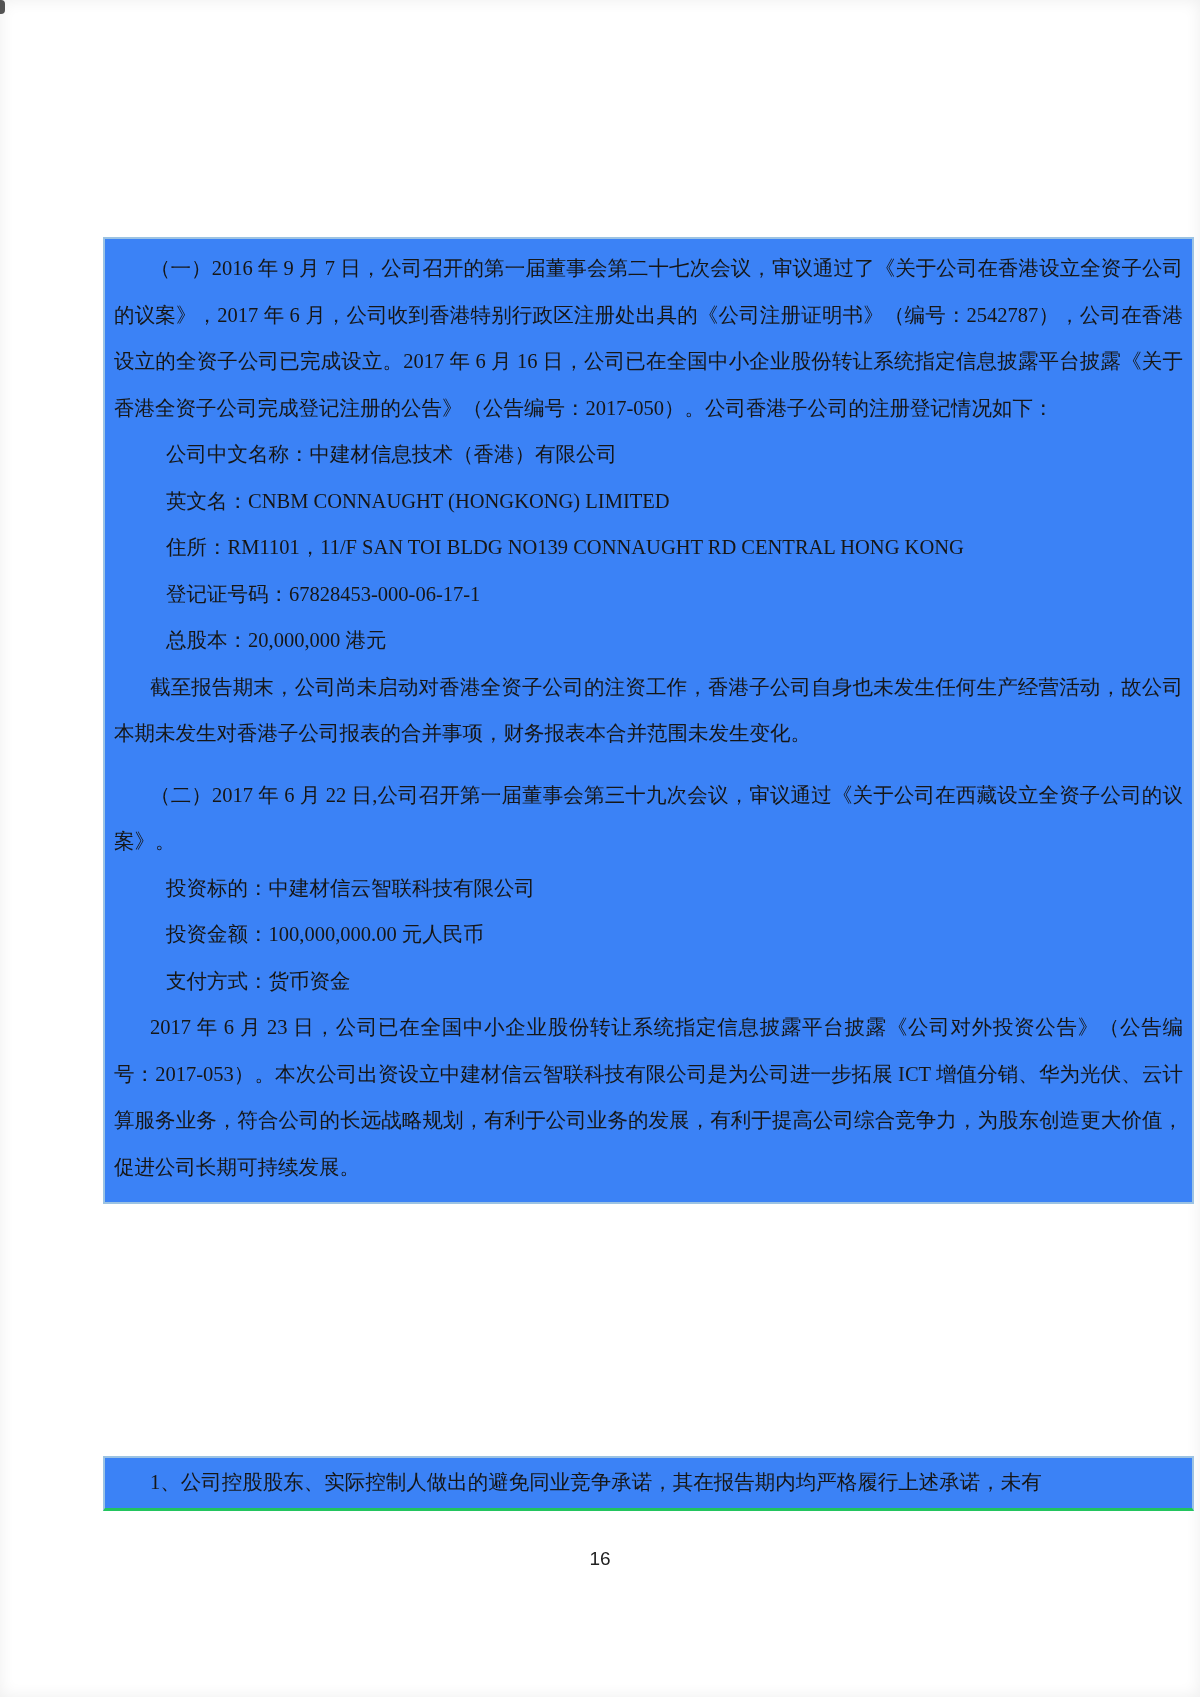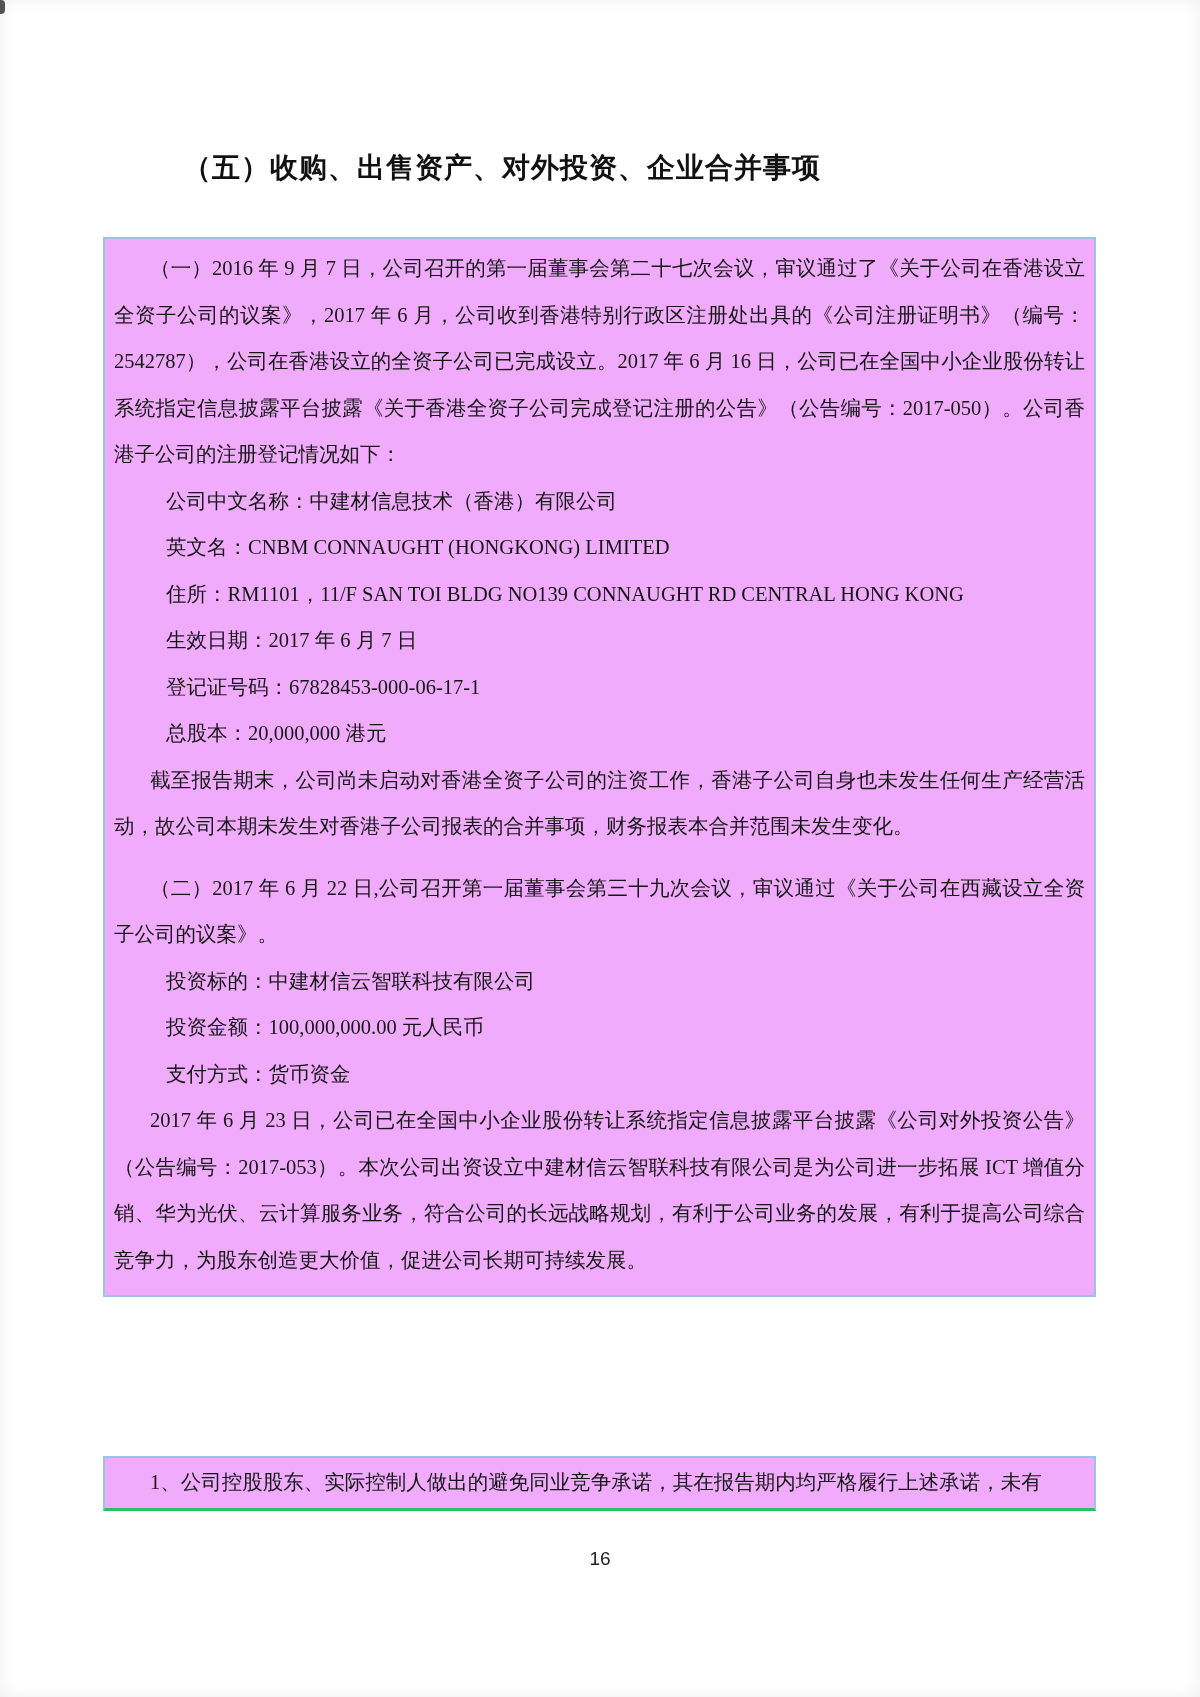--- a/index.html
+++ b/index.html
@@ -35,24 +35,24 @@
   .section-title{
     position:absolute;left:183px;margin:0;
     font-family:"Liberation Sans","DejaVu Sans",sans-serif;
     font-weight:bold;font-size:28px;color:#111;letter-spacing:1px;
   }
   .section-title.s5{top:149px;}
   .section-title.s6{top:1383px;}
 
   
   .blue-box{
-    position:absolute;left:103px;width:993px;
+    position:absolute;left:103px;width:1091px;
     border:2px solid #9cc3e3;
     box-sizing:border-box;
-    background:#f0abfc;
+    background:#3b82f6;
   }
   .box-1{top:237px;padding:6px 9px 12px 9px;}
   .box-2{top:1456px;padding:9px 9px 11px 9px;border-bottom:3px solid #22c55e;}
 
   .blue-box p{
     margin:0;
     font-size:20.5px;
     line-height:46.5px;
     text-align:justify;
     color:#161616;
@@ -71,28 +71,26 @@
   }
 </style>
 </head>
 <body>
 
 <div class="page">
 
   <div class="artifact tl"></div>
 
 
-  <h2 class="section-title s5">（五）收购、出售资产、对外投资、企业合并事项</h2>
 
   <div class="blue-box box-1">
     <p class="p-para">（一）2016 年 9 月 7 日，公司召开的第一届董事会第二十七次会议，审议通过了《关于公司在香港设立全资子公司的议案》，2017 年 6 月，公司收到香港特别行政区注册处出具的《公司注册证明书》（编号：2542787），公司在香港设立的全资子公司已完成设立。2017 年 6 月 16 日，公司已在全国中小企业股份转让系统指定信息披露平台披露《关于香港全资子公司完成登记注册的公告》（公告编号：2017-050）。公司香港子公司的注册登记情况如下：</p>
     <p class="p-item">公司中文名称：中建材信息技术（香港）有限公司</p>
     <p class="p-item">英文名：CNBM CONNAUGHT (HONGKONG) LIMITED</p>
     <p class="p-item">住所：RM1101，11/F SAN TOI BLDG NO139 CONNAUGHT RD CENTRAL HONG KONG</p>
-    <p class="p-item">生效日期：2017 年 6 月 7 日</p>
     <p class="p-item">登记证号码：67828453-000-06-17-1</p>
     <p class="p-item">总股本：20,000,000 港元</p>
     <p class="p-para">截至报告期末，公司尚未启动对香港全资子公司的注资工作，香港子公司自身也未发生任何生产经营活动，故公司本期未发生对香港子公司报表的合并事项，财务报表本合并范围未发生变化。</p>
     <p class="p-para p-gap">（二）2017 年 6 月 22 日,公司召开第一届董事会第三十九次会议，审议通过《关于公司在西藏设立全资子公司的议案》。</p>
     <p class="p-item">投资标的：中建材信云智联科技有限公司</p>
     <p class="p-item">投资金额：100,000,000.00 元人民币</p>
     <p class="p-item">支付方式：货币资金</p>
     <p class="p-para">2017 年 6 月 23 日，公司已在全国中小企业股份转让系统指定信息披露平台披露《公司对外投资公告》（公告编号：2017-053）。本次公司出资设立中建材信云智联科技有限公司是为公司进一步拓展 ICT 增值分销、华为光伏、云计算服务业务，符合公司的长远战略规划，有利于公司业务的发展，有利于提高公司综合竞争力，为股东创造更大价值，促进公司长期可持续发展。</p>
   </div>
 

